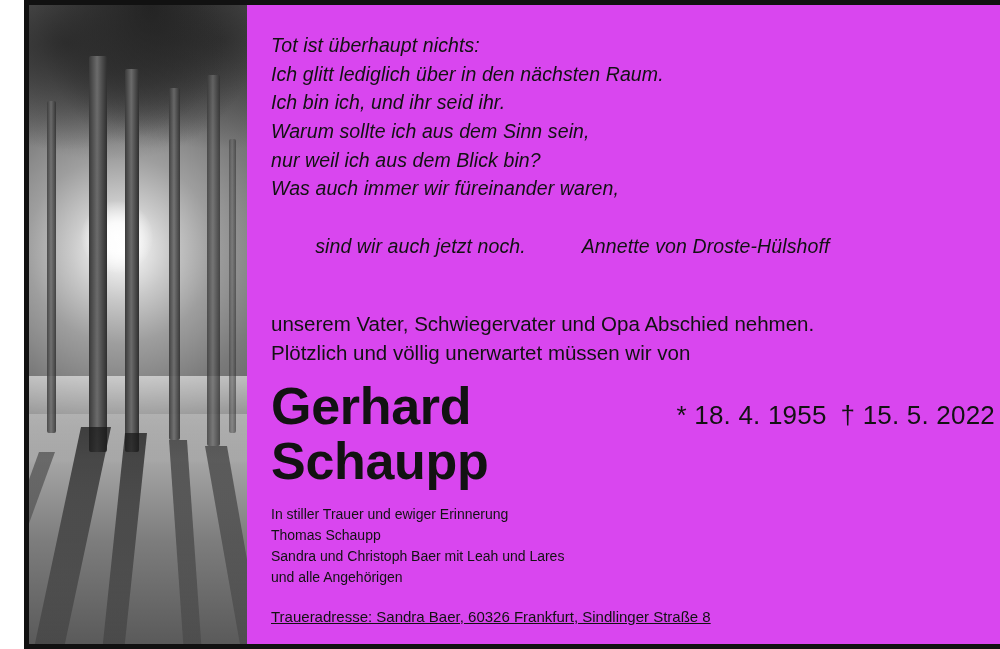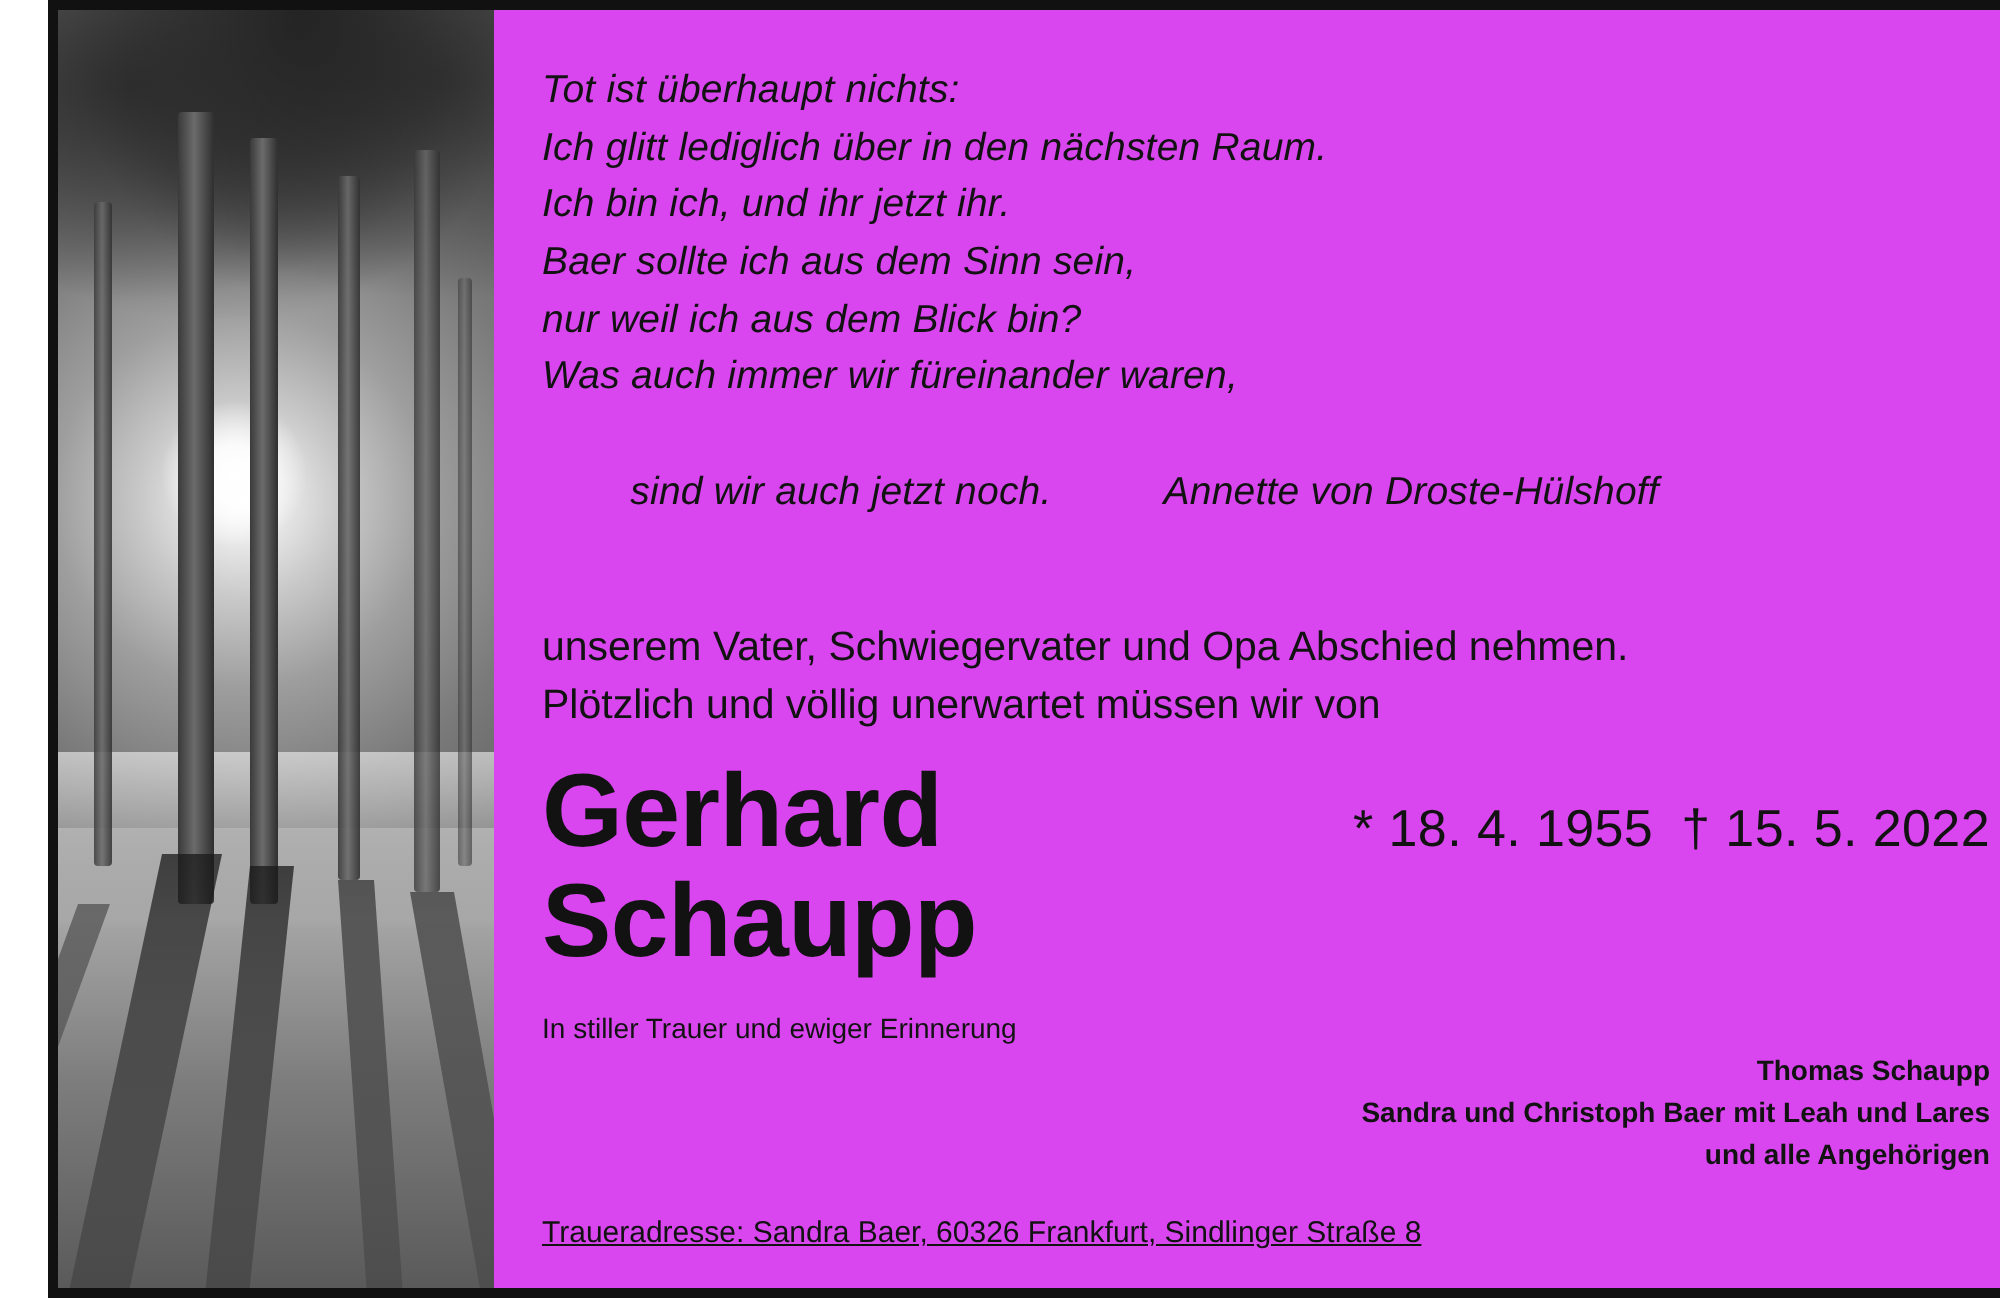--- a/index.html
+++ b/index.html
@@ -129,21 +129,21 @@
     font-size: 26px;
     letter-spacing: .2px;
     white-space: nowrap;
   }
   .dates .sep { display: inline-block; width: 14px; }
   .mourning {
     font-size: 14px;
     line-height: 1.5;
     margin-bottom: 6px;
   }
-  .mourning .bold { font-weight: 700; text-align: right; }
+  .mourning .bold { font-weight: 400; }
   .block {
     font-size: 15px;
     line-height: 1.42;
     margin-top: 18px;
     text-decoration: underline;
   }
 </style>
 </head>
 <body>
 
@@ -166,22 +166,22 @@
     <div class="shadow s2"></div>
     <div class="shadow s3"></div>
     <div class="shadow s4"></div>
   </div>
 
   <div class="content">
 
     <div class="poem">
       <div class="line">Tot ist überhaupt nichts:</div>
       <div class="line">Ich glitt lediglich über in den nächsten Raum.</div>
-      <div class="line">Ich bin ich, und ihr jetzt ihr.</div>
-      <div class="line">Baer sollte ich aus dem Sinn sein,</div>
+      <div class="line">Ich bin ich, und ihr seid ihr.</div>
+      <div class="line">Warum sollte ich aus dem Sinn sein,</div>
       <div class="line">nur weil ich aus dem Blick bin?</div>
       <div class="line">Was auch immer wir füreinander waren,</div>
       <div class="line">
         <span>sind wir auch jetzt noch.</span><span class="author">Annette von Droste-Hülshoff</span>
       </div>
     </div>
 
     <div class="intro">
       <div>unserem Vater, Schwiegervater und Opa Abschied nehmen.</div>
       <div>Plötzlich und völlig unerwartet müssen wir von</div>

